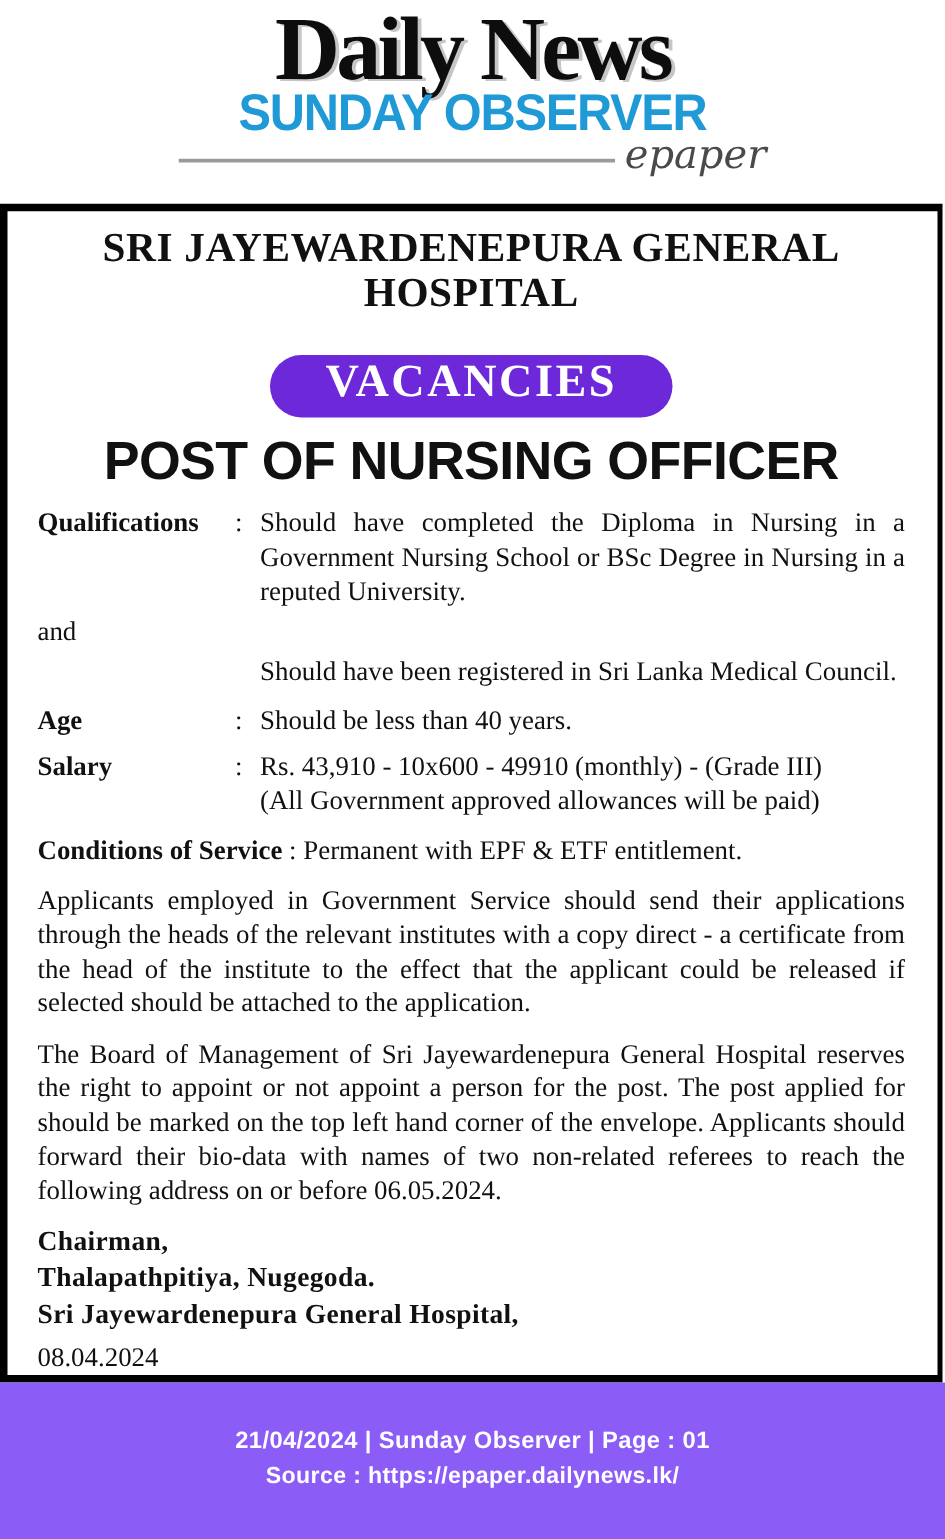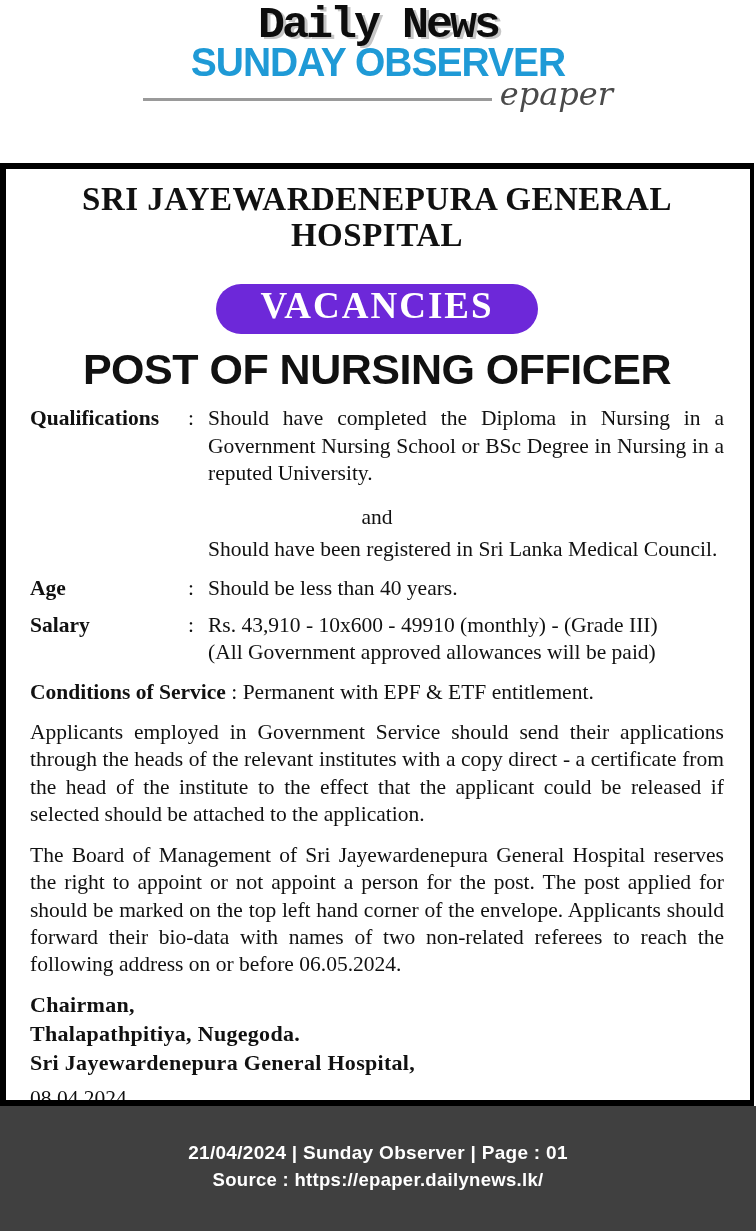--- a/index.html
+++ b/index.html
@@ -9,22 +9,22 @@
     display:flex; flex-direction:column;
     background:#ffffff; overflow:hidden;
     font-family:"Liberation Serif","DejaVu Serif",serif;
     color:#111;
   }
 
   
   .masthead { flex:0 0 163px; height:163px; overflow:hidden; }
   .mast-inner { width:470px; margin:2px auto 0; text-align:center; }
   .logo-daily {
-    font-family:Liberation Mono, monospace; font-weight:bold;
-    font-size:45px; line-height:1.05; letter-spacing:-3px;
+    font-family:Liberation Serif, serif; font-weight:bold;
+    font-size:72px; line-height:1.05; letter-spacing:-3px;
     color:#0d0d0d; text-shadow:3px 2px 0 #c6c6c6;
   }
   .logo-sunday {
     color:#1f9ad6; font-family:"Liberation Sans",sans-serif;
     font-weight:bold; font-size:39px; letter-spacing:-1px;
     line-height:0.95; margin-top:-6px; transform:scaleY(1.06);
   }
   .epaper-row { display:flex; align-items:flex-end; margin-top:-2px; }
   .rule { flex:1 1 auto; height:0; border-bottom:3px solid #9a9a9a; margin-bottom:9px; }
   .epaper {
@@ -53,32 +53,32 @@
     font-family:"Liberation Sans",sans-serif; font-weight:bold;
     font-size:43px; text-align:center; margin-top:12px; line-height:1.1;
     letter-spacing:-0.5px;
   }
   .drow {
     display:grid; grid-template-columns:158px 20px 1fr;
     font-size:21.5px; line-height:1.26; margin-top:12px;
   }
   .drow .lbl { font-weight:bold; }
   .drow .val { text-align:justify; }
-  .and-line { text-align:center; font-size:21.5px; margin-top:18px; }
+  .and-line { font-size:21.5px; margin-top:6px; }
   .cond-line { font-size:21.5px; margin-top:14px; }
   .cond-line .lbl { font-weight:bold;text-align:center; }
   .para {
     font-size:21.5px; line-height:1.27; text-align:justify; margin-top:14px;
   }
   .sig { font-weight:bold; font-size:22px; line-height:1.32; margin-top:11px; letter-spacing:0.3px; }
   .date-line { font-size:21.5px; margin-top:9px; }
 
   
   .page-footer {
-    flex:0 0 125px; background:#404040; color:#fff;
+    flex:0 0 125px; background:#8b5cf6; color:#fff;
     font-family:"Liberation Sans",sans-serif; text-align:center;
     padding-top:36px;
   }
   .footer-line1 { font-size:19px; font-weight:bold; letter-spacing:0.3px; }
   .footer-line2 { font-size:18.5px; font-weight:bold; letter-spacing:0.3px; margin-top:5px; }
 </style>
 </head>
 <body>
 
 <div class="page">

